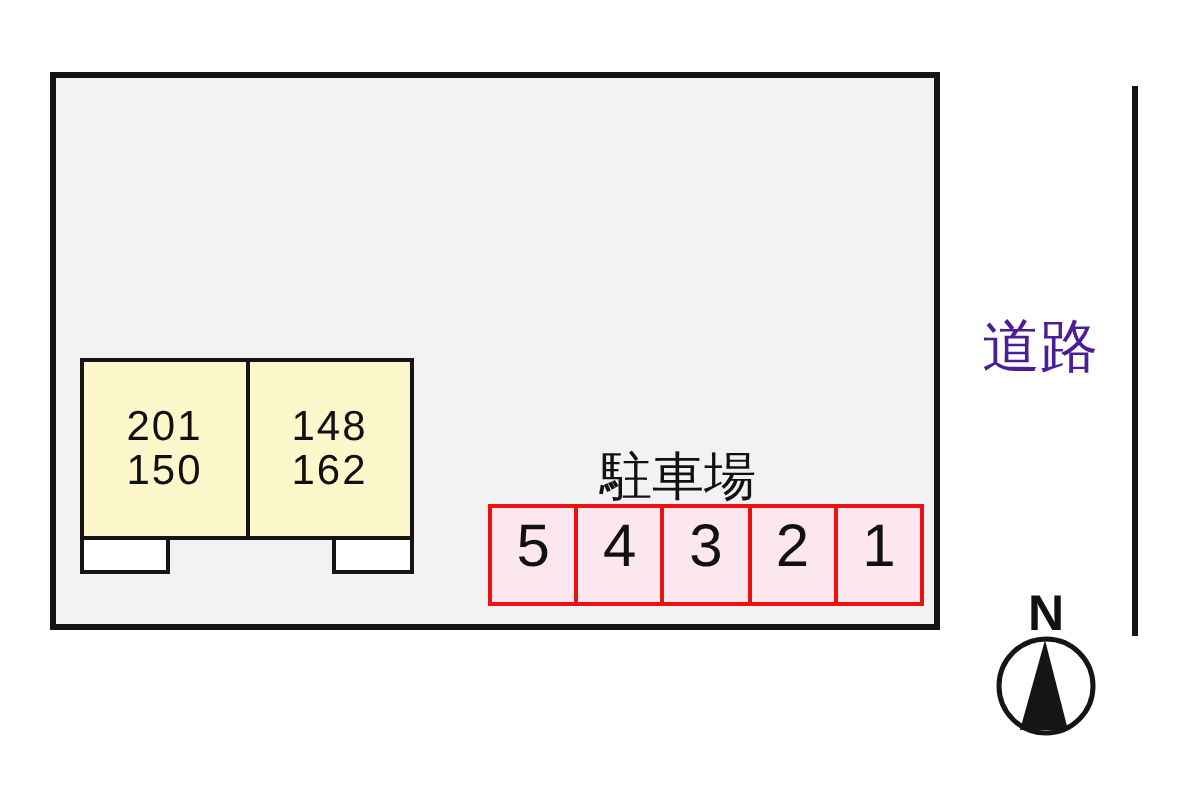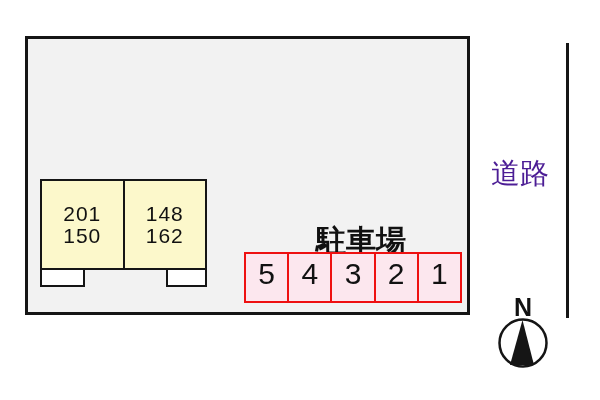--- a/index.html
+++ b/index.html
@@ -51,23 +51,22 @@
     border: 2px solid #151515;
     background: #ffffff;
   }
   .porch.left  { left: 40px;  width: 45px; }
   .porch.right { left: 166px; width: 41px; }
   
   .parking-label {
     position: absolute;
     left: 300px; top: 221px;
     width: 122px;
-    text-align: center;
-    font-size: 30px;
-    font-weight: 700;
+    font-size: 26px;
+    font-weight: 400;
     color: #111;
     white-space: nowrap;
   }
   .parking-row {
     position: absolute;
     left: 244px; top: 252px;
     width: 218px; height: 51px;
     display: flex;
   }
   .parking-space {

